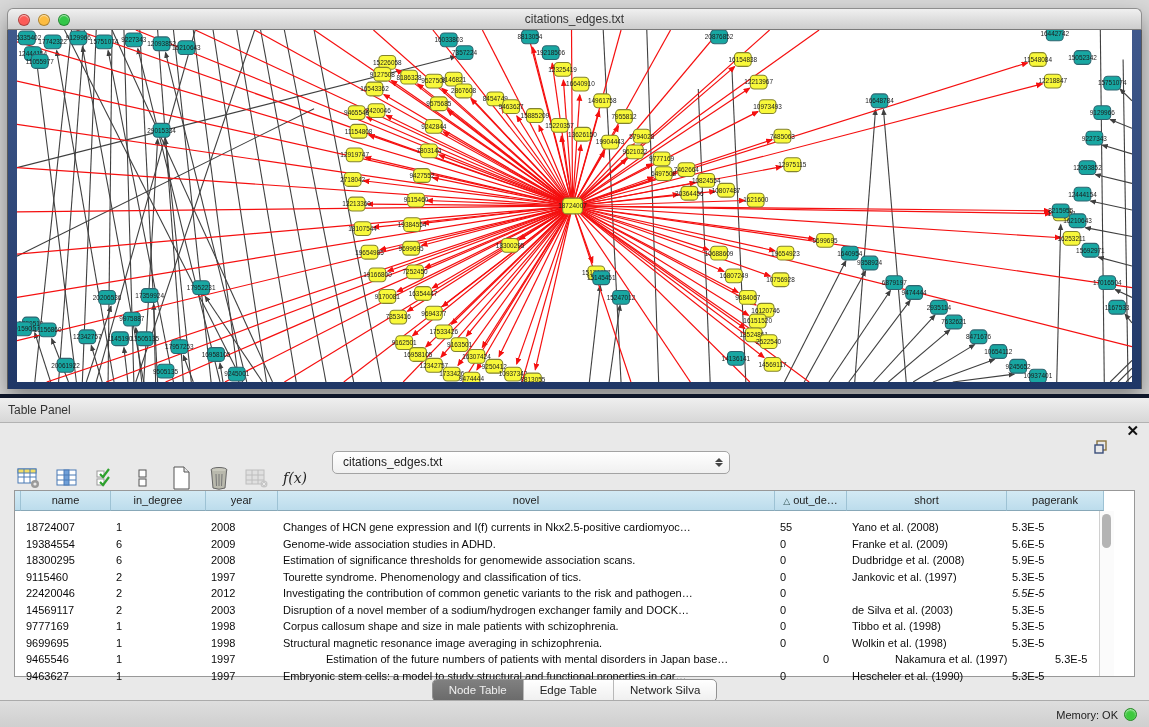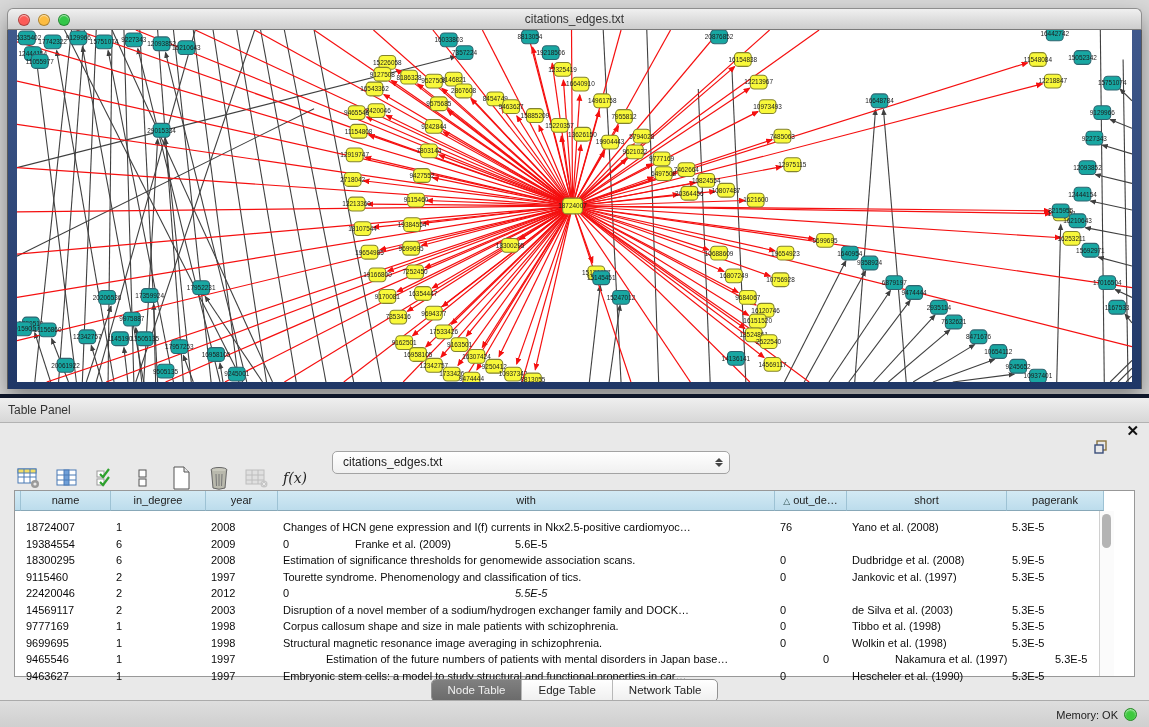--- a/index.html
+++ b/index.html
@@ -923,41 +923,42 @@
         </span>
     </div>
   </div>
 
   <div class="tablewrap">
     <div class="thead" id="thead">
         <div class="th" style="width: 6px;"><span></span></div>
         <div class="th" style="width: 90px;"><span>name</span></div>
         <div class="th" style="width: 95px;"><span>in_degree</span></div>
         <div class="th" style="width: 72px;"><span>year</span></div>
-        <div class="th" style="width: 497px;"><span>with</span></div>
+        <div class="th" style="width: 497px;"><span>novel</span></div>
         <div class="th" style="width: 72px;"><span class="sort">△</span><span>out_de…</span></div>
         <div class="th" style="width: 160px;"><span>short</span></div>
         <div class="th" style="width: 97px;"><span>pagerank</span></div>
       </div>
     <div class="tbody" id="tbody">
         <div class="tr">
           <div class="td" style="width: 6px;"></div>
           <div class="td" style="width: 90px;">18724007</div>
           <div class="td" style="width: 95px;">1</div>
           <div class="td" style="width: 72px;">2008</div>
           <div class="td" style="width: 497px;">Changes of HCN gene expression and I(f) currents in Nkx2.5-positive cardiomyoc…</div>
-          <div class="td" style="width: 72px;">76</div>
+          <div class="td" style="width: 72px;">55</div>
           <div class="td" style="width: 160px;">Yano et al. (2008)</div>
           <div class="td" style="width: 97px;">5.3E-5</div>
         </div>
         <div class="tr">
           <div class="td" style="width: 6px;"></div>
           <div class="td" style="width: 90px;">19384554</div>
           <div class="td" style="width: 95px;">6</div>
           <div class="td" style="width: 72px;">2009</div>
+          <div class="td" style="width: 497px;">Genome-wide association studies in ADHD.</div>
           <div class="td" style="width: 72px;">0</div>
           <div class="td" style="width: 160px;">Franke et al. (2009)</div>
           <div class="td" style="width: 97px;">5.6E-5</div>
         </div>
         <div class="tr">
           <div class="td" style="width: 6px;"></div>
           <div class="td" style="width: 90px;">18300295</div>
           <div class="td" style="width: 95px;">6</div>
           <div class="td" style="width: 72px;">2008</div>
           <div class="td" style="width: 497px;">Estimation of significance thresholds for genomewide association scans.</div>
@@ -973,20 +974,21 @@
           <div class="td" style="width: 497px;">Tourette syndrome. Phenomenology and classification of tics.</div>
           <div class="td" style="width: 72px;">0</div>
           <div class="td" style="width: 160px;">Jankovic et al. (1997)</div>
           <div class="td" style="width: 97px;">5.3E-5</div>
         </div>
         <div class="tr">
           <div class="td" style="width: 6px;"></div>
           <div class="td" style="width: 90px;">22420046</div>
           <div class="td" style="width: 95px;">2</div>
           <div class="td" style="width: 72px;">2012</div>
+          <div class="td" style="width: 497px;">Investigating the contribution of common genetic variants to the risk and pathogen…</div>
           <div class="td" style="width: 72px;">0</div>
           <div class="td" style="width: 160px; margin-top: 44px;">Stergiakouli et al. (2012)</div>
           <div class="td" style="width: 97px; font-style: italic;">5.5E-5</div>
         </div>
         <div class="tr">
           <div class="td" style="width: 6px;"></div>
           <div class="td" style="width: 90px;">14569117</div>
           <div class="td" style="width: 95px;">2</div>
           <div class="td" style="width: 72px;">2003</div>
           <div class="td" style="width: 497px;">Disruption of a novel member of a sodium/hydrogen exchanger family and DOCK…</div>
@@ -1037,21 +1039,21 @@
       </div>
     <div class="vscroll">
       <div class="vthumb"></div>
     </div>
   </div>
 
   <div class="tabs">
     <div class="seg-group" id="tabgroup">
         <div class="seg selected">Node Table</div>
         <div class="seg">Edge Table</div>
-        <div class="seg">Network Table</div>
+        <div class="seg">Network Silva</div>
       </div>
   </div>
 
   <div class="statusbar">
     <div class="memory">
       <span>Memory: OK</span>
       <span class="mem-dot"></span>
     </div>
   </div>
 </div>

